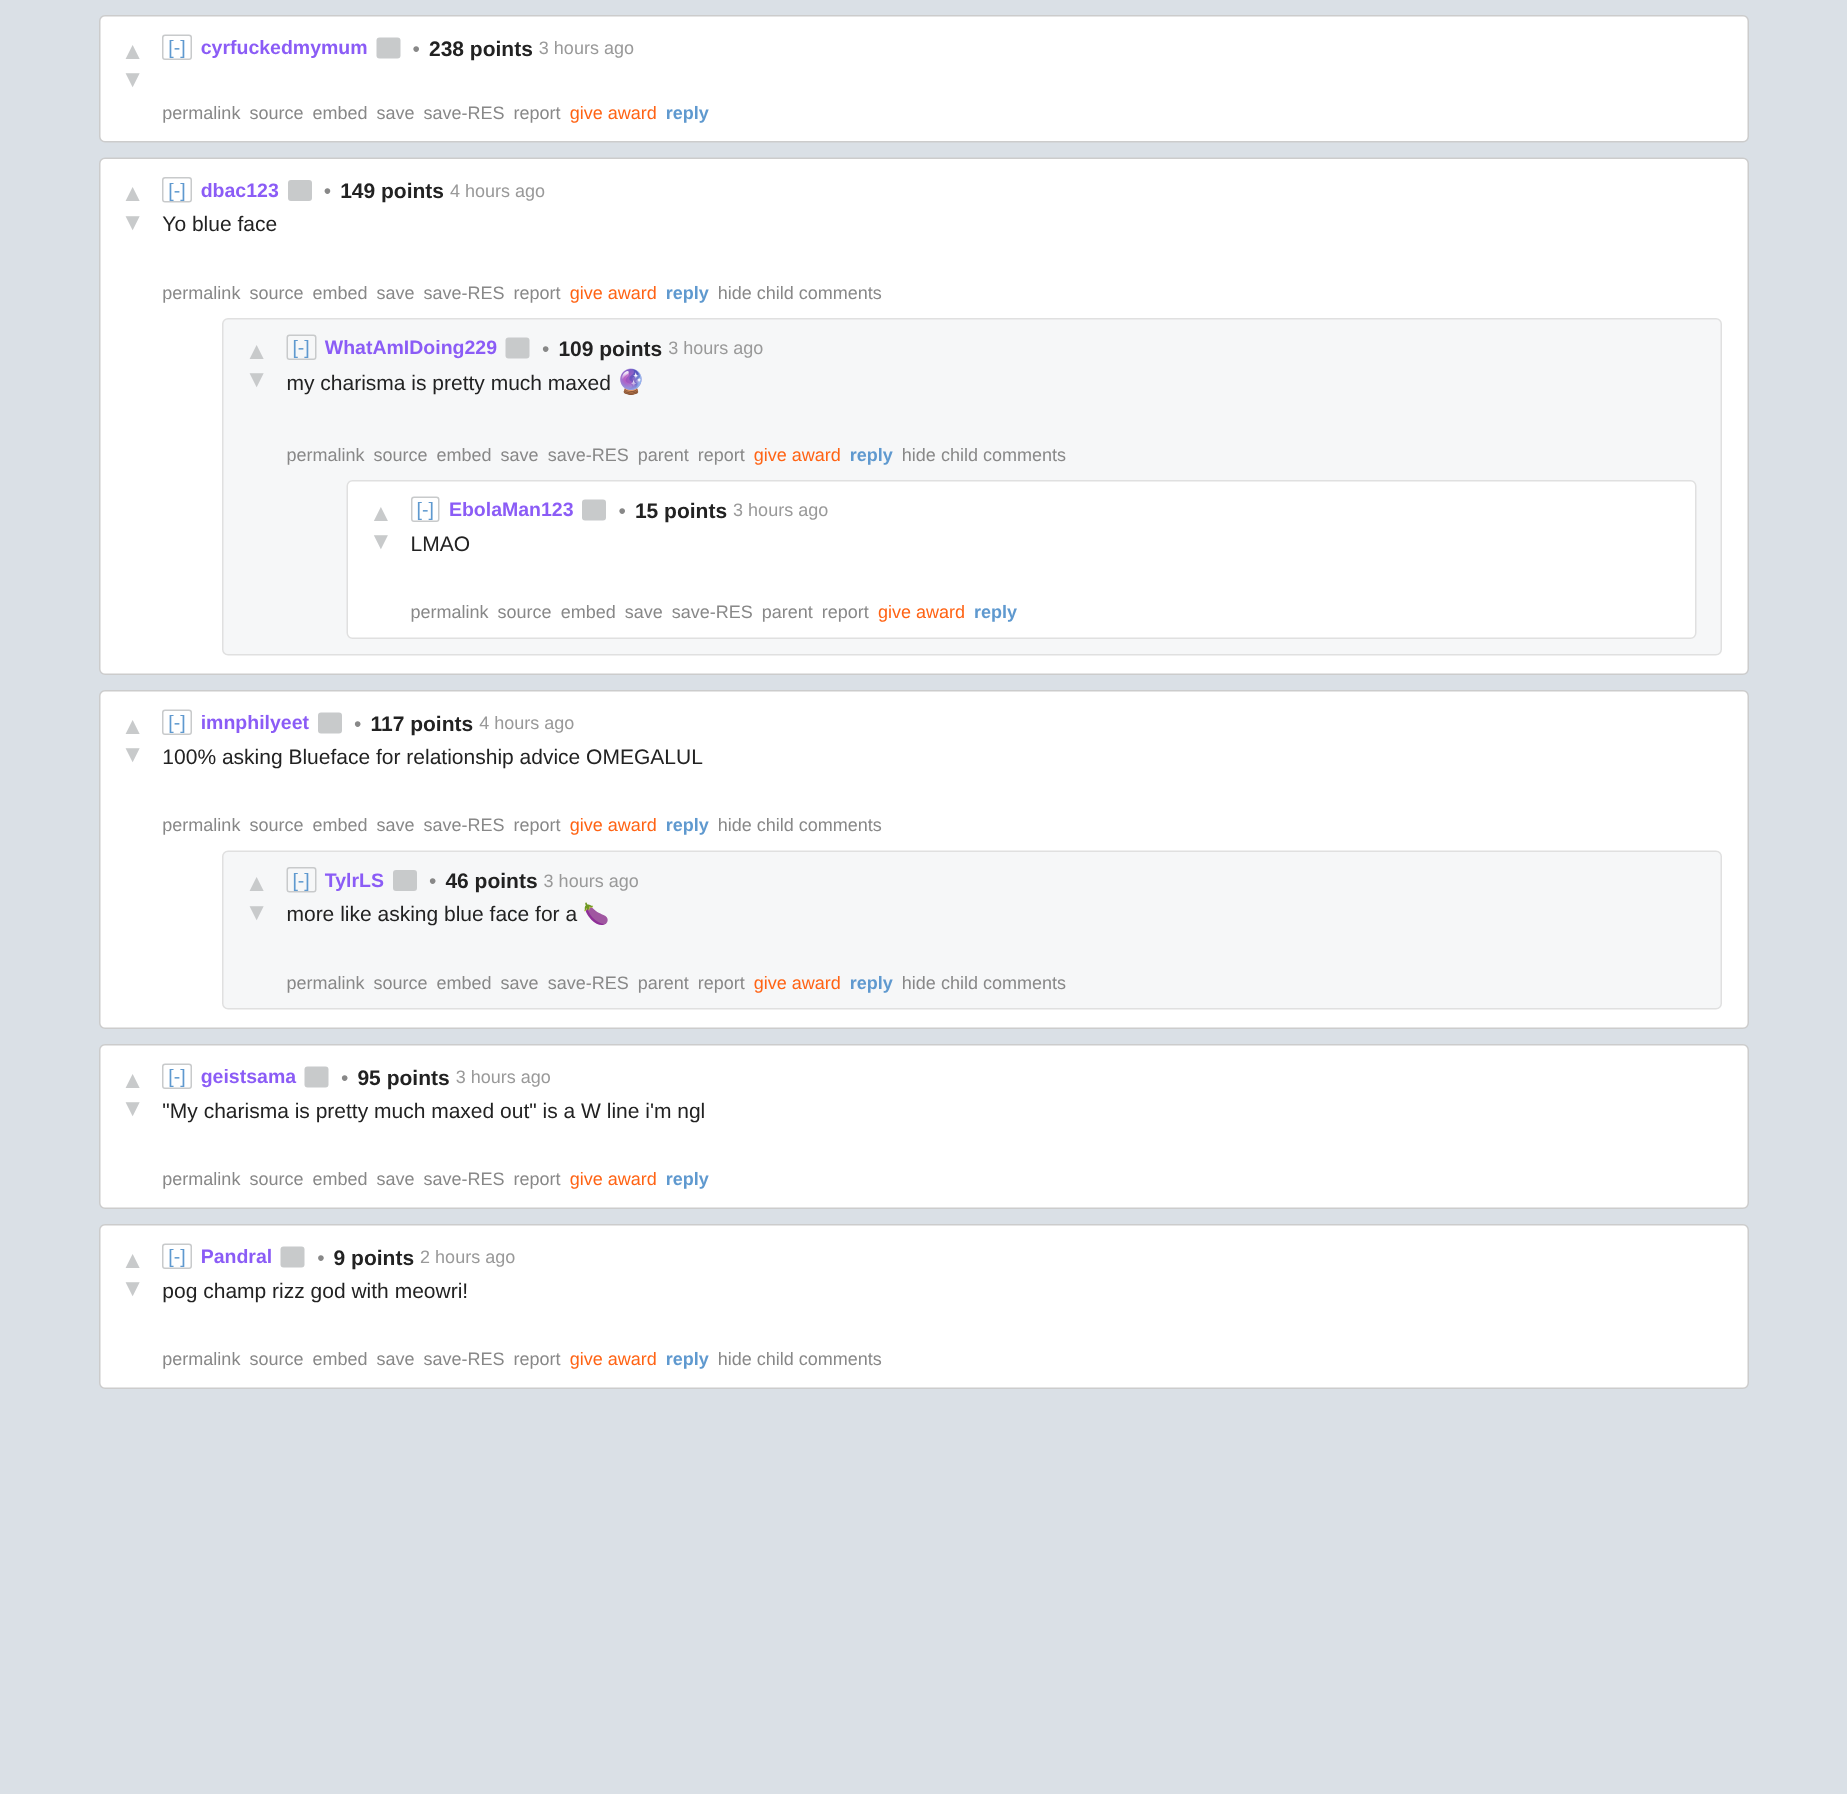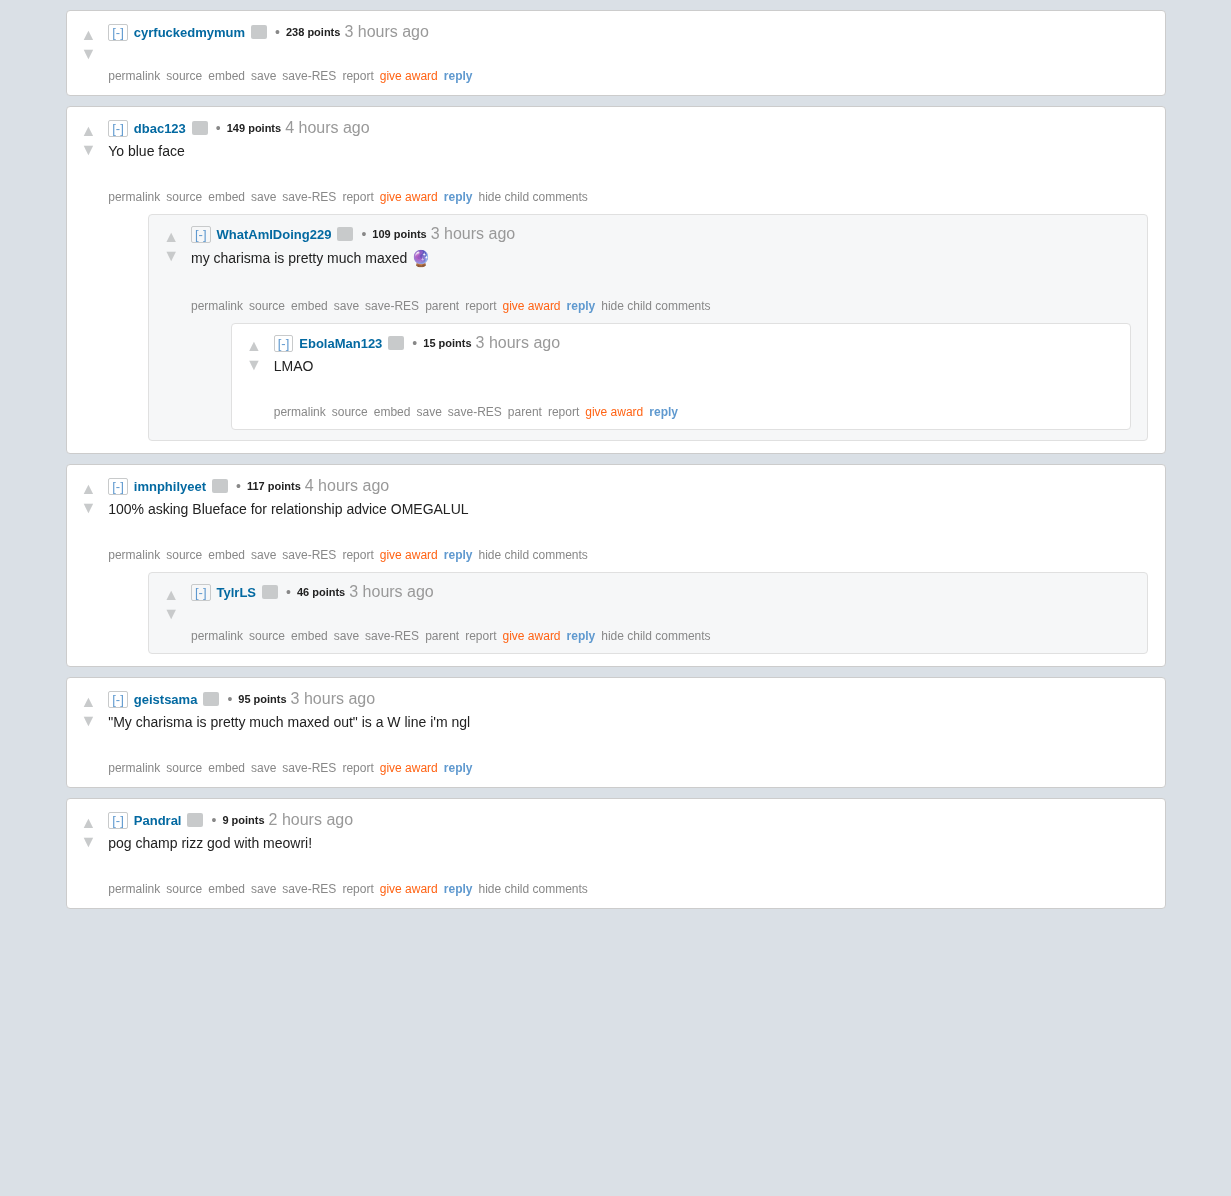--- a/index.html
+++ b/index.html
@@ -65,43 +65,43 @@
     .collapse-btn {
       color: #5f99cf;
       font-size: 13px;
       cursor: pointer;
       border: 1px solid #c8cacb;
       padding: 0 3px;
       border-radius: 2px;
       margin-right: 2px;
     }
     .username {
-      color: #0369a1;
+      color: #8b5cf6;
       font-weight: bold;
       font-size: 13px;
       text-decoration: none;
     }
     .user-icon {
       display: inline-block;
       width: 16px;
       height: 14px;
       background: #c8cacb;
       border-radius: 2px;
       margin: 0 2px;
       vertical-align: middle;
     }
     .bullet { color: #888; margin: 0 2px; }
     .points {
       font-weight: bold;
-      font-size: 11px;
+      font-size: 14px;
       color: #222;
     }
     .timestamp {
       color: #999;
-      font-size: 16px;
+      font-size: 12px;
     }
     .comment-text {
       font-size: 14px;
       color: #222;
       margin: 4px 0 8px 0;
       line-height: 1.5;
     }
     .comment-actions {
       display: flex;
       flex-wrap: wrap;
@@ -289,20 +289,21 @@
         </span>
         <span class="comment-main">
           <div class="comment-header">
             <span class="collapse-btn">[-]</span>
             <a class="username">TylrLS</a>
             <span class="user-icon"></span>
             <span class="bullet">•</span>
             <span class="points">46 points</span>
             <span class="timestamp">3 hours ago</span>
           </div>
+          <div class="comment-text">more like asking blue face for a 🍆</div>
           <div class="comment-actions">
             <a class="action-link">permalink</a>
             <a class="action-link">source</a>
             <a class="action-link">embed</a>
             <a class="action-link">save</a>
             <a class="action-link">save-RES</a>
             <a class="action-link">parent</a>
             <a class="action-link">report</a>
             <a class="action-link give-award">give award</a>
             <a class="action-link reply">reply</a>

